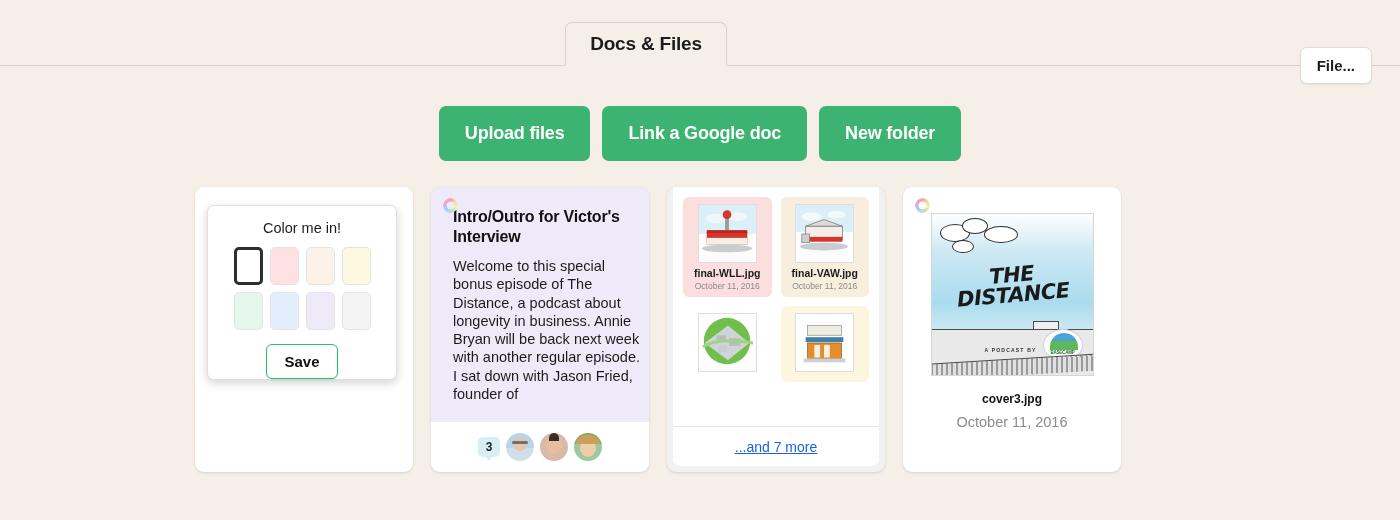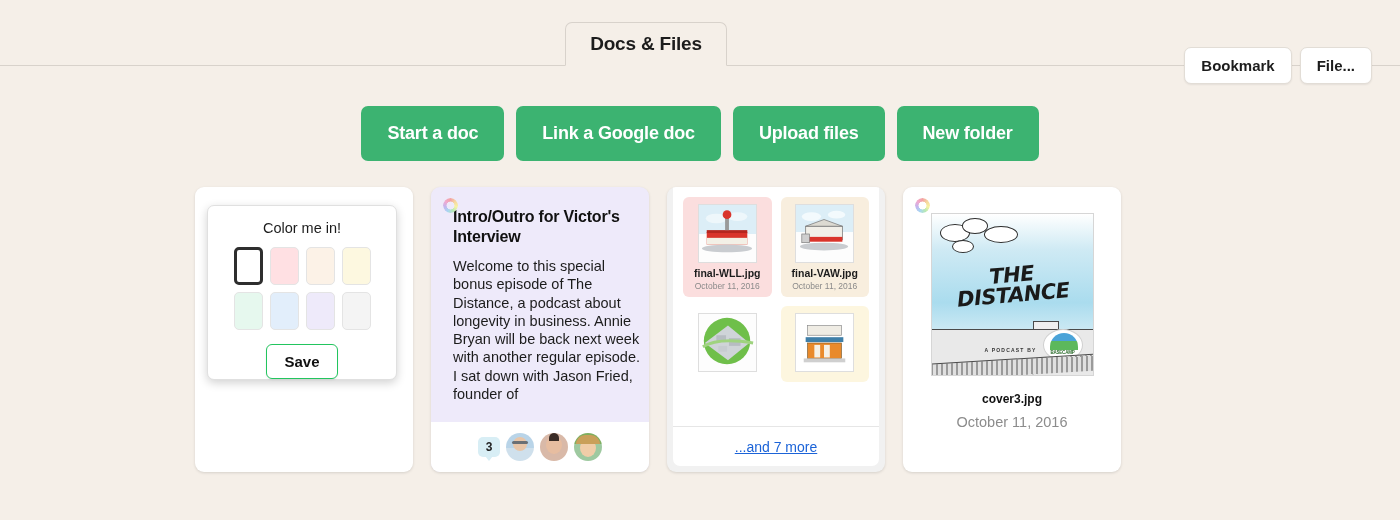--- a/index.html
+++ b/index.html
@@ -421,29 +421,27 @@
 </style>
 </head>
 <body>
 
 <div class="tabstrip">
   <div class="tab-divider"></div>
   <div class="tab-active">
     <span>Docs &amp; Files</span>
   </div>
   <div class="topright">
-    <button class="pill-btn">Bookmark</button>
     <button class="pill-btn">File...</button>
   </div>
 </div>
 
 <div class="actions">
-  <button class="green-btn">Start a doc</button>
+  <button class="green-btn">Upload files</button>
   <button class="green-btn">Link a Google doc</button>
-  <button class="green-btn">Upload files</button>
   <button class="green-btn">New folder</button>
 </div>
 
 <div class="cards">
 
   <div class="card">
     <div class="card-note">
       <p>Here's where we're keeping track of the licensed music we've been using in the show.</p>
     </div>
   </div>

